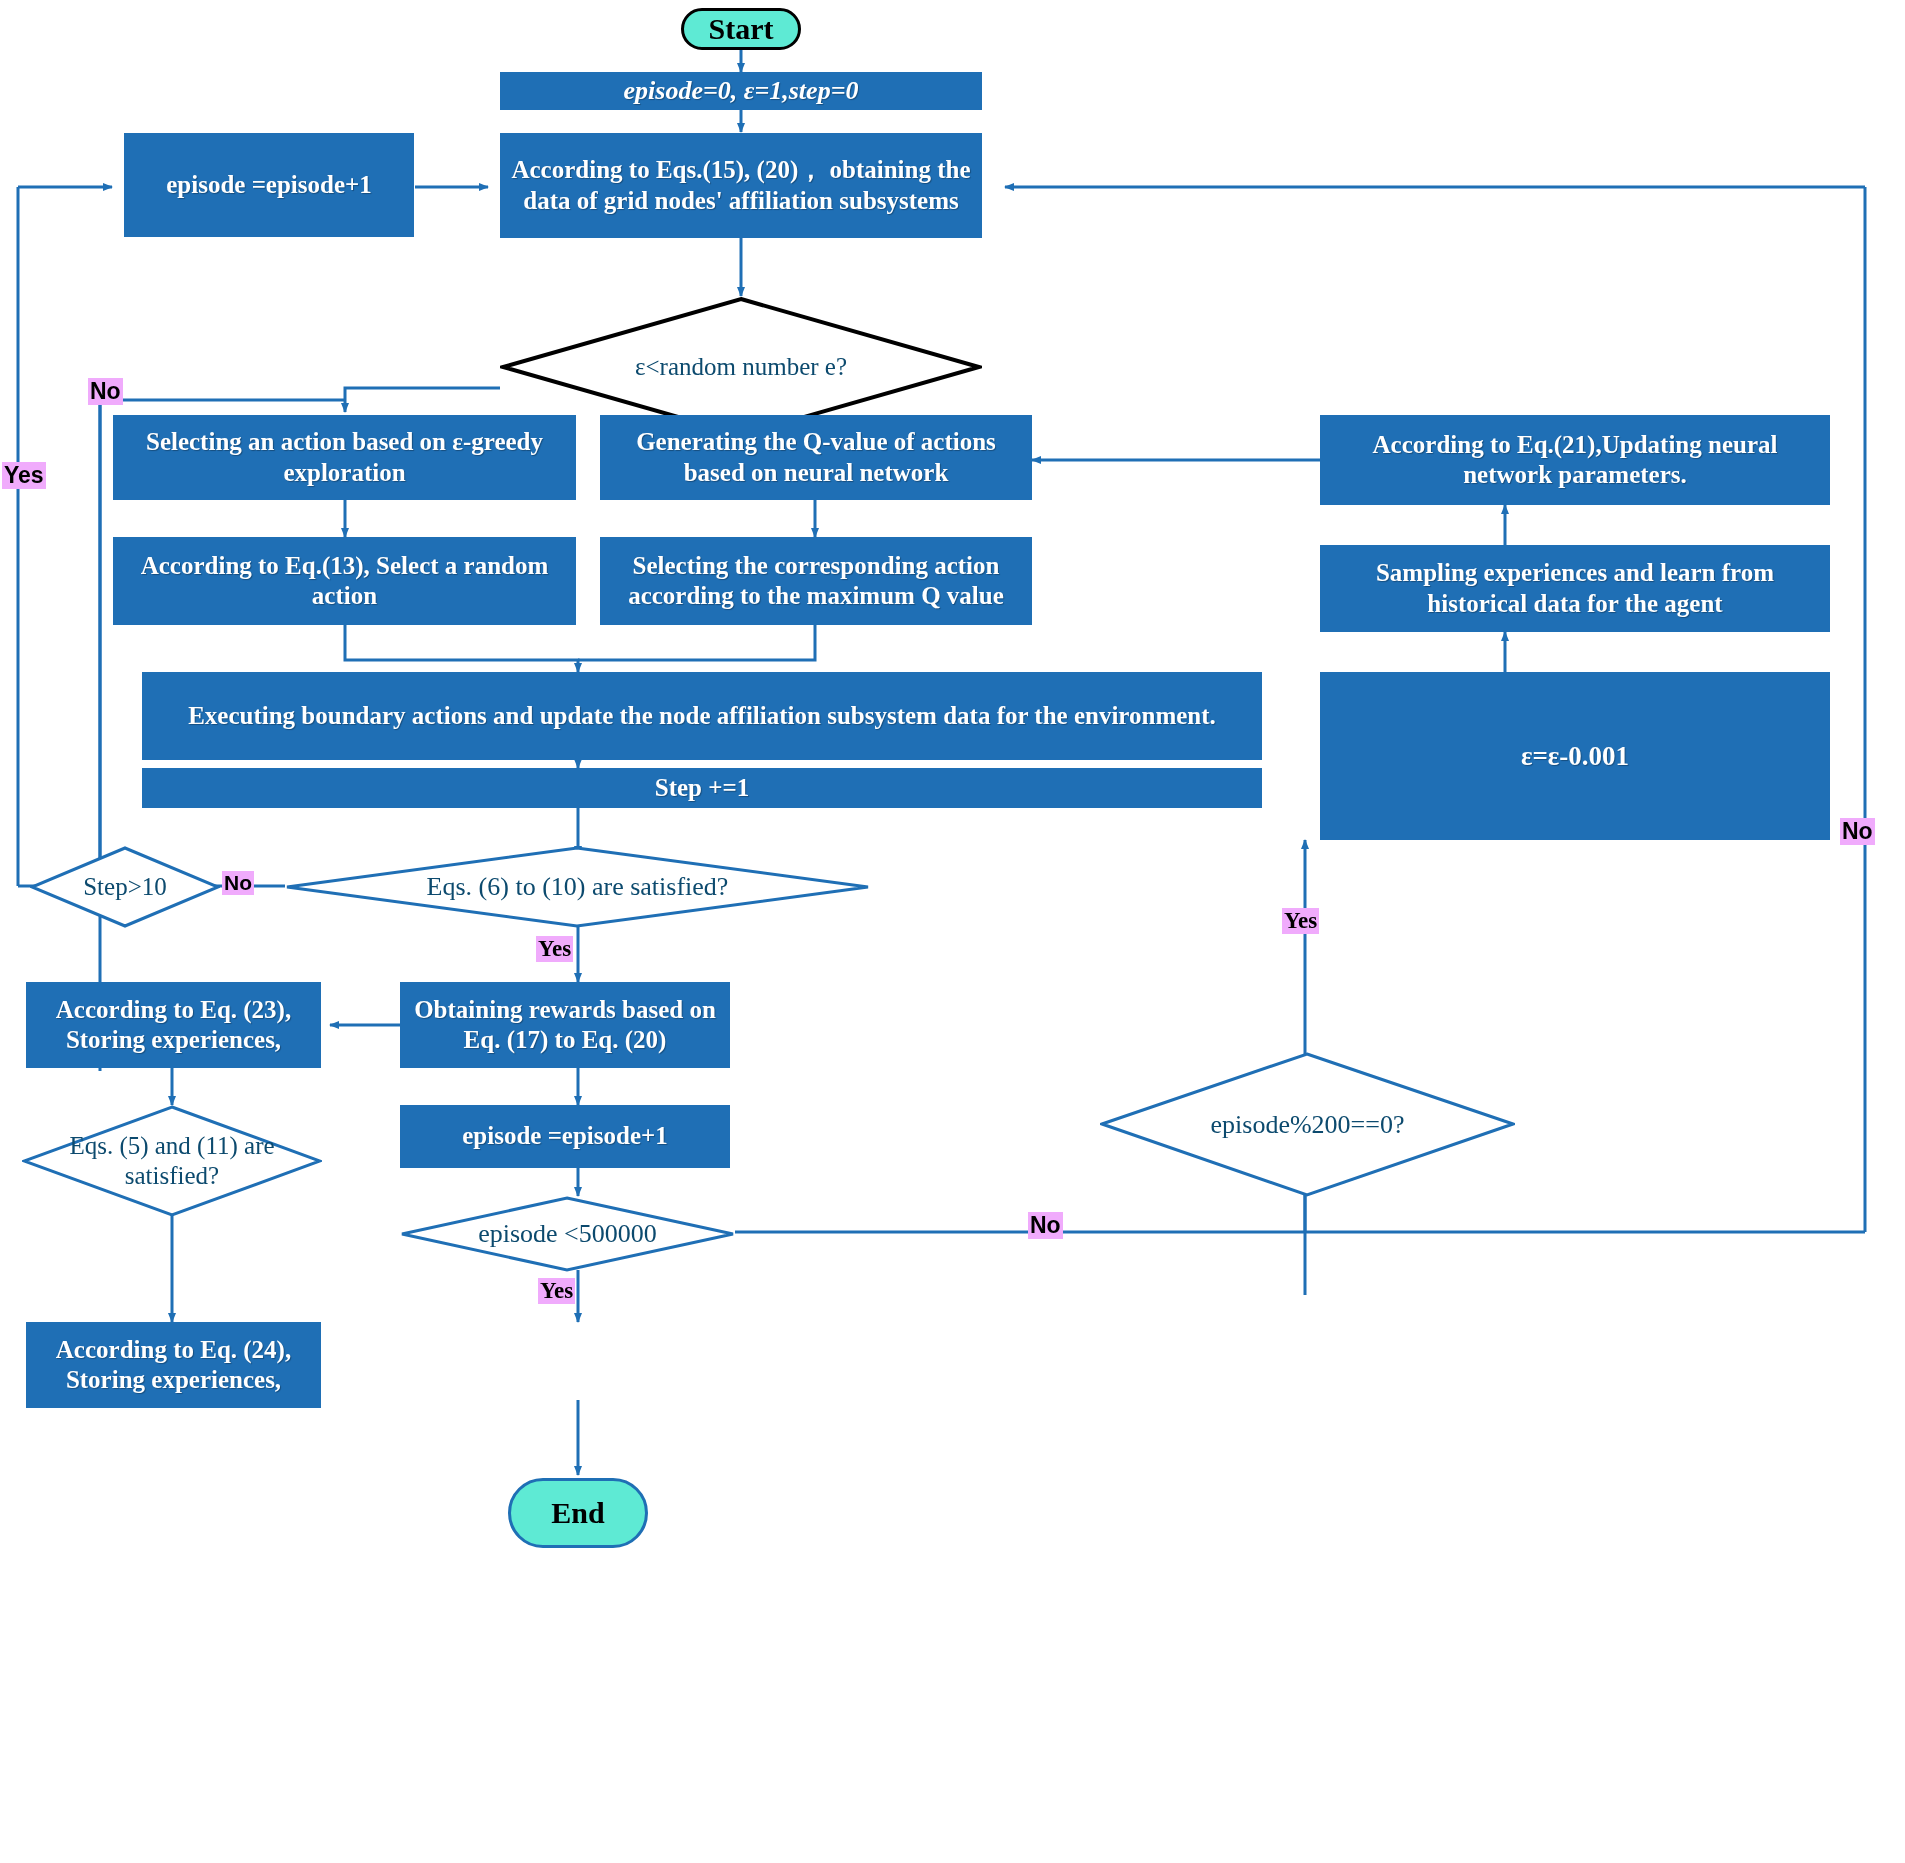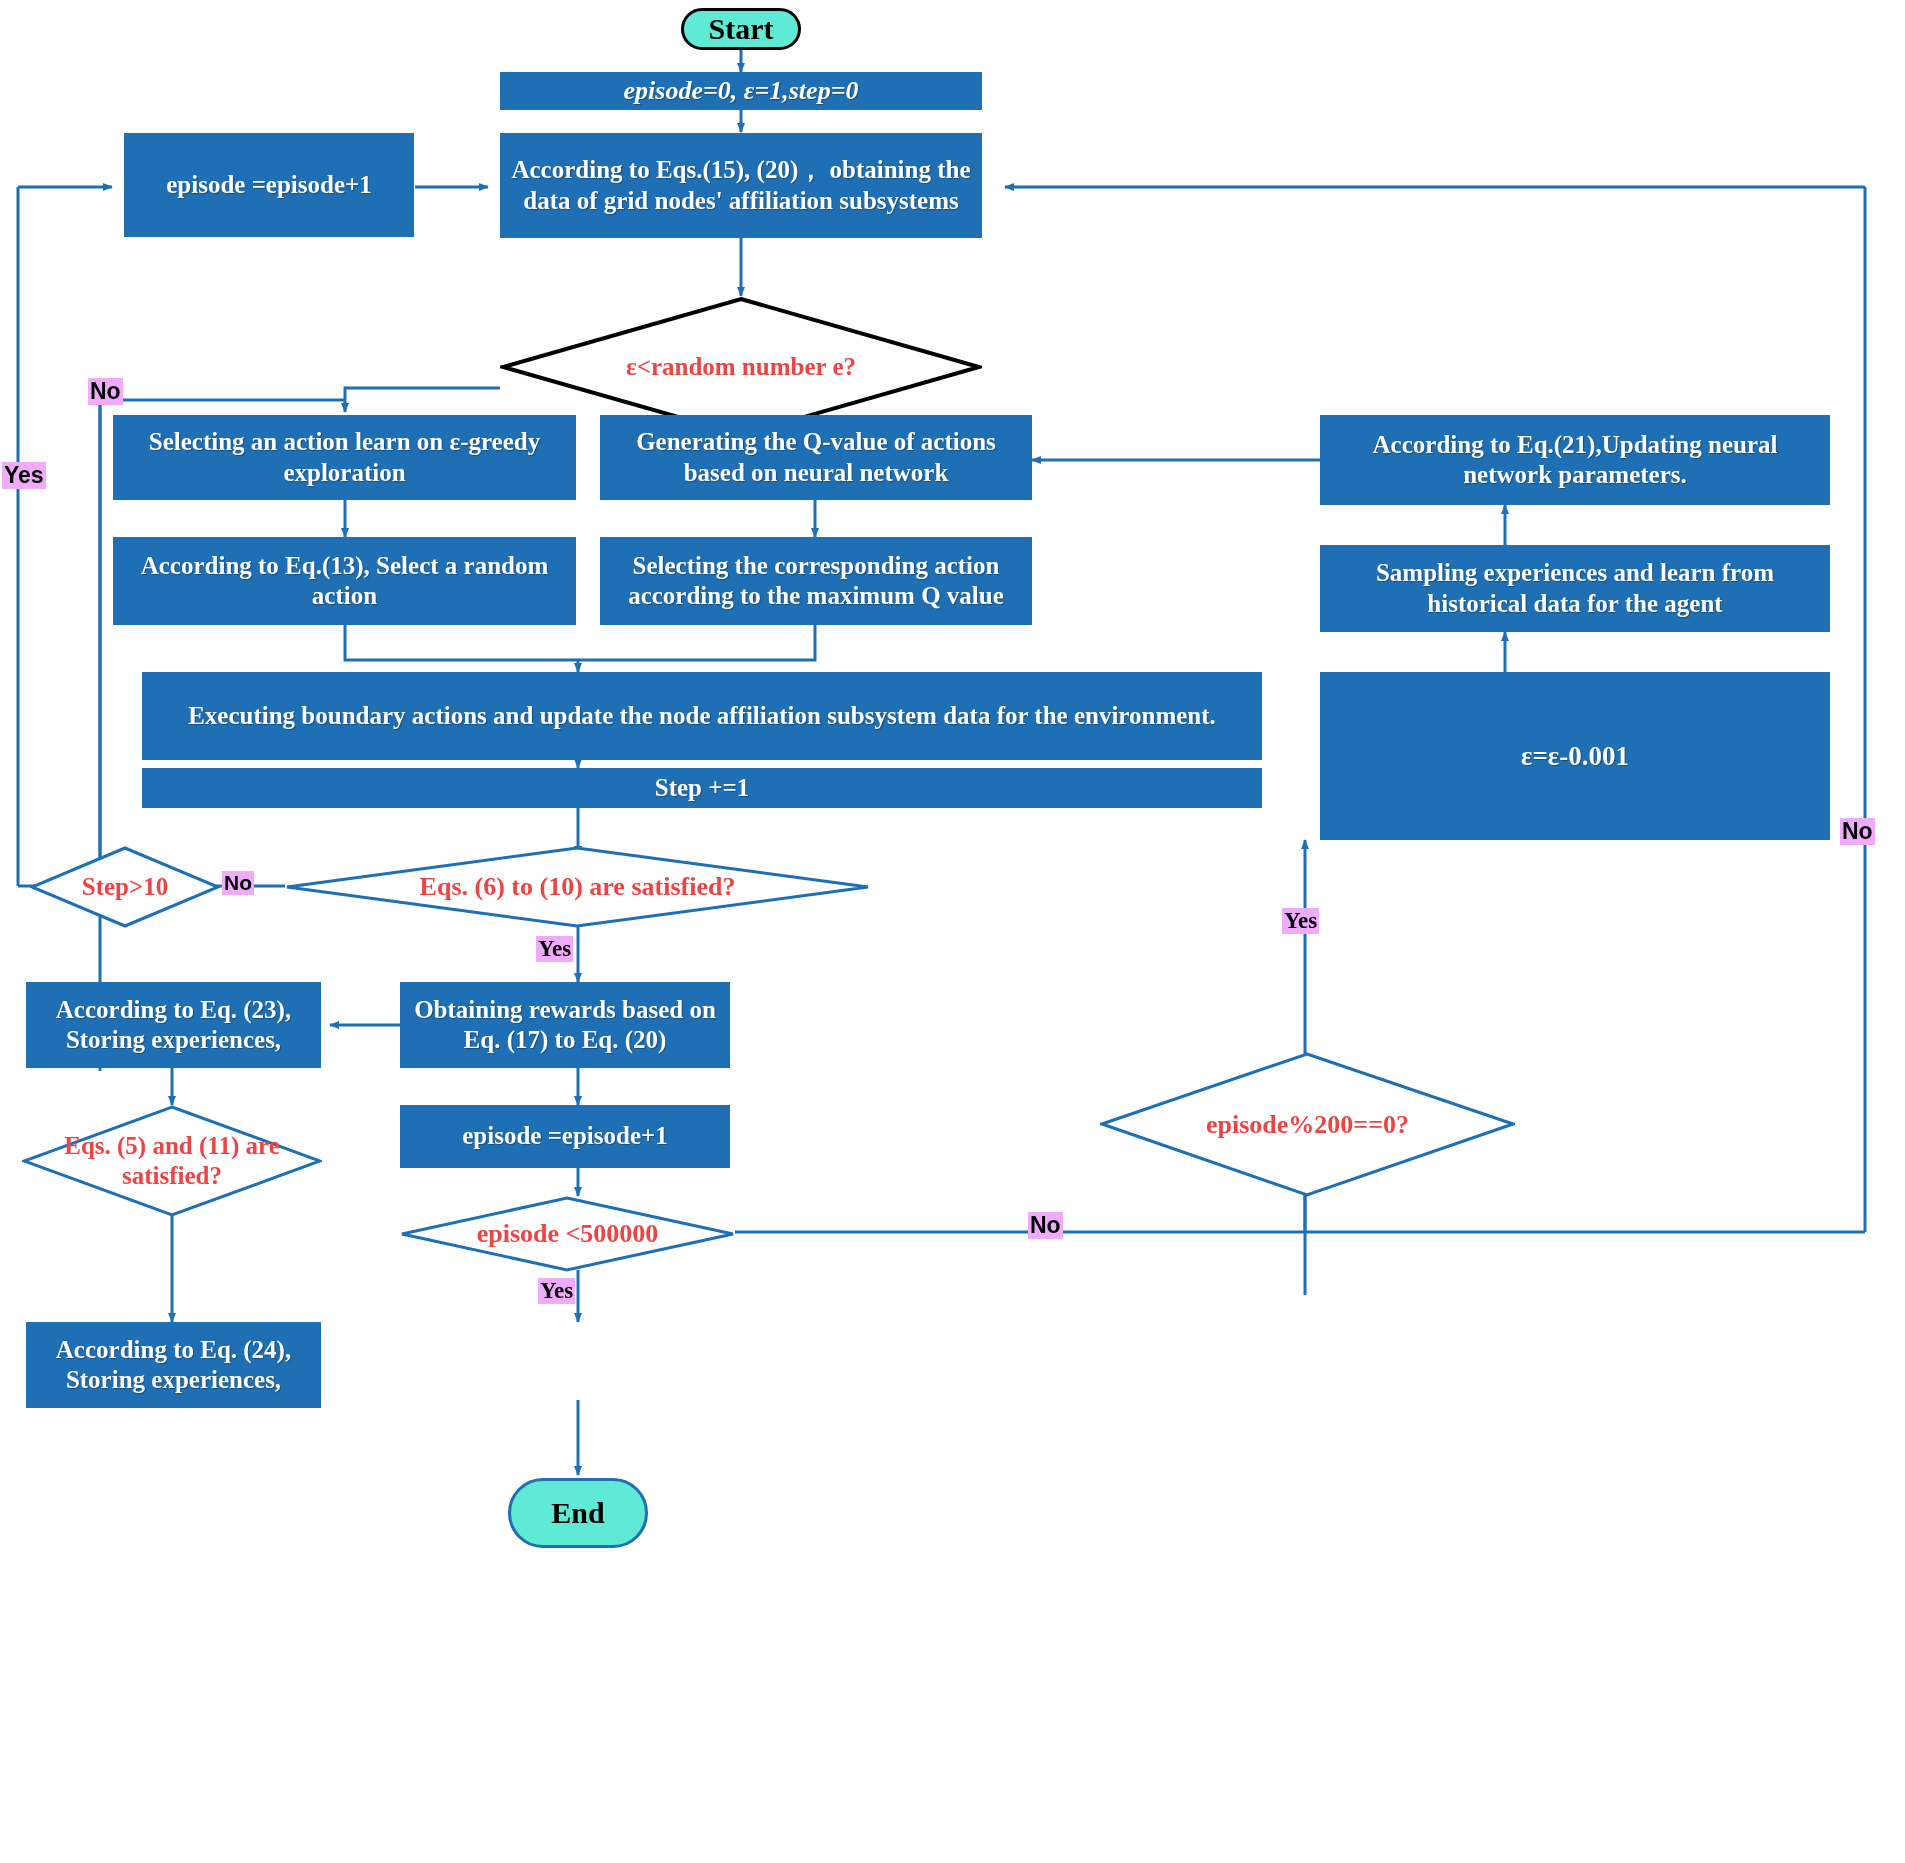--- a/index.html
+++ b/index.html
@@ -41,22 +41,22 @@
     font-weight:bold;
     box-sizing:border-box;
   }
   .term.blue{border-color:#1F6FB5;}
 
   
   .dia{
     position:absolute;
     display:flex;align-items:center;justify-content:center;
     text-align:center;
-    font-weight:bold;
-    color:#ef4444;
+    font-weight:normal;
+    color:#0c4a6e;
     box-sizing:border-box;
     pointer-events:none;
   }
   .dia .shape{position:absolute;left:0;top:0;width:100%;height:100%;}
   .dia .txt{position:relative;z-index:2;width:78%;line-height:1.2;}
 
   
   .lbl{
     position:absolute;
     color:#000000;
@@ -180,21 +180,21 @@
   </div>
 
   <div class="dia" style="left:500px;top:296px;width:482px;height:142px;font-size:25px;">
     <svg class="shape" viewBox="0 0 482 142" preserveAspectRatio="none">
       <polygon points="241,3 479,71 241,139 3,71" fill="#ffffff" stroke="#000000" stroke-width="4"></polygon>
     </svg>
     <div class="txt">ε&lt;random number e?</div>
   </div>
 
   <div class="box" style="left:113px;top:415px;width:463px;height:85px;font-size:25px;">
-    <span>Selecting an action learn on ε-greedy exploration</span>
+    <span>Selecting an action based on ε-greedy exploration</span>
   </div>
 
   <div class="box" style="left:113px;top:537px;width:463px;height:88px;font-size:25px;">
     <span>According to Eq.(13), Select a random action</span>
   </div>
 
   <div class="box" style="left:600px;top:415px;width:432px;height:85px;font-size:25px;">
     <span>Generating the Q-value of actions based on neural network</span>
   </div>
 

